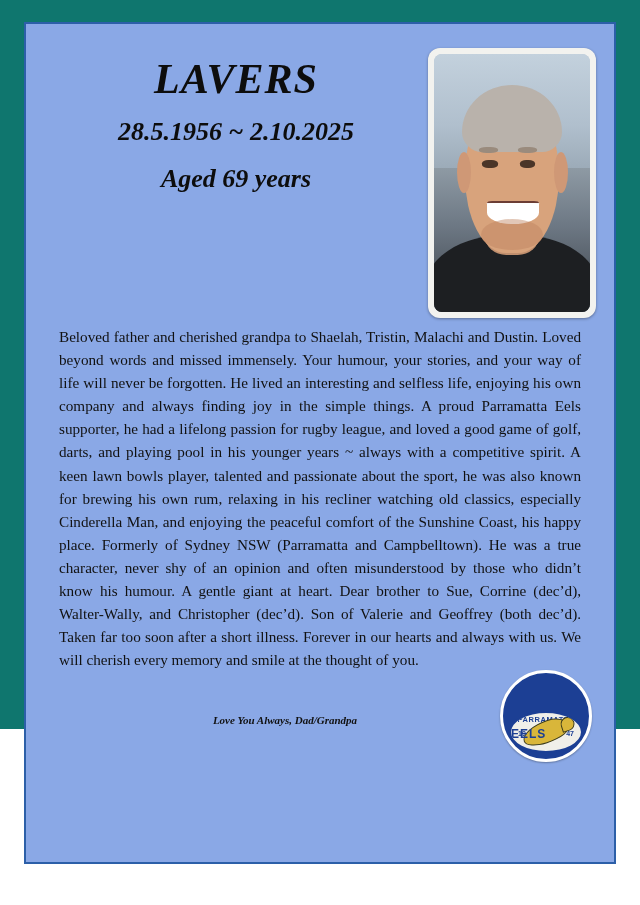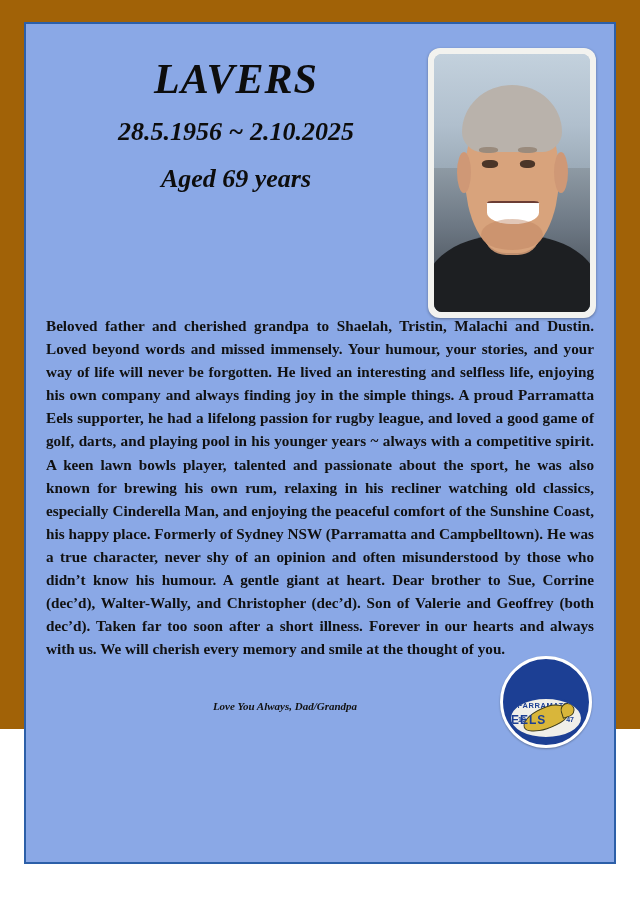--- a/index.html
+++ b/index.html
@@ -10,21 +10,21 @@
   body {
     width: 640px;
     height: 905px;
     font-family: "Liberation Serif", serif;
     -webkit-font-smoothing: antialiased;
   }
   .page {
     position: relative;
     width: 640px;
     height: 729px;
-    background: #a16207;
+    background: #0f766e;
     box-sizing: border-box;
   }
   .notice-card {
     position: absolute;
     left: 24px;
     top: 22px;
     width: 592px;
     height: 842px;
     background: #8aa8e6;
     border: 2px solid #2c5fa8;
@@ -157,22 +157,21 @@
     clear: both;
     margin-top: 6px;
     font-size: 15.2px;
     line-height: 1.52;
     color: #111111;
     text-align: justify;
     text-justify: inter-word;
     hyphens: none;
   }
   .body-text p {
-    margin: 4px;
-    font-weight: bold;
+    margin: 17px;
   }
   .footer-area {
     position: relative;
     margin-top: 14px;
     height: 86px;
   }
   .closing-line {
     position: absolute;
     left: 0;
     right: 0;

